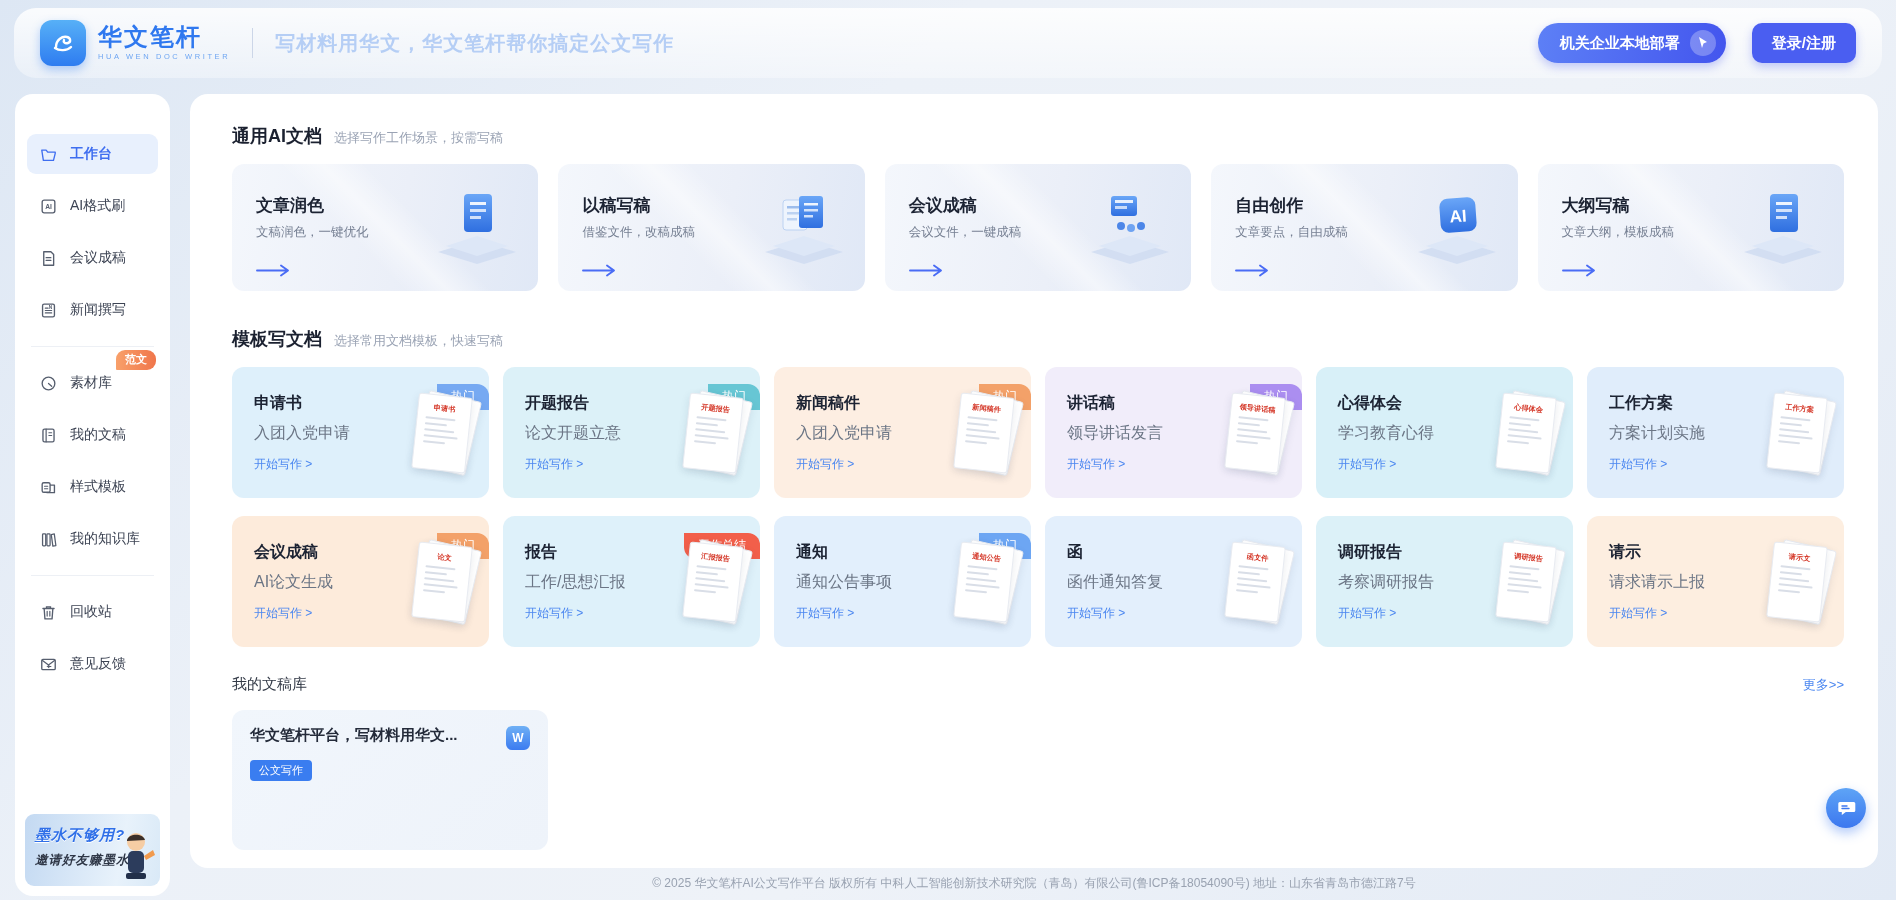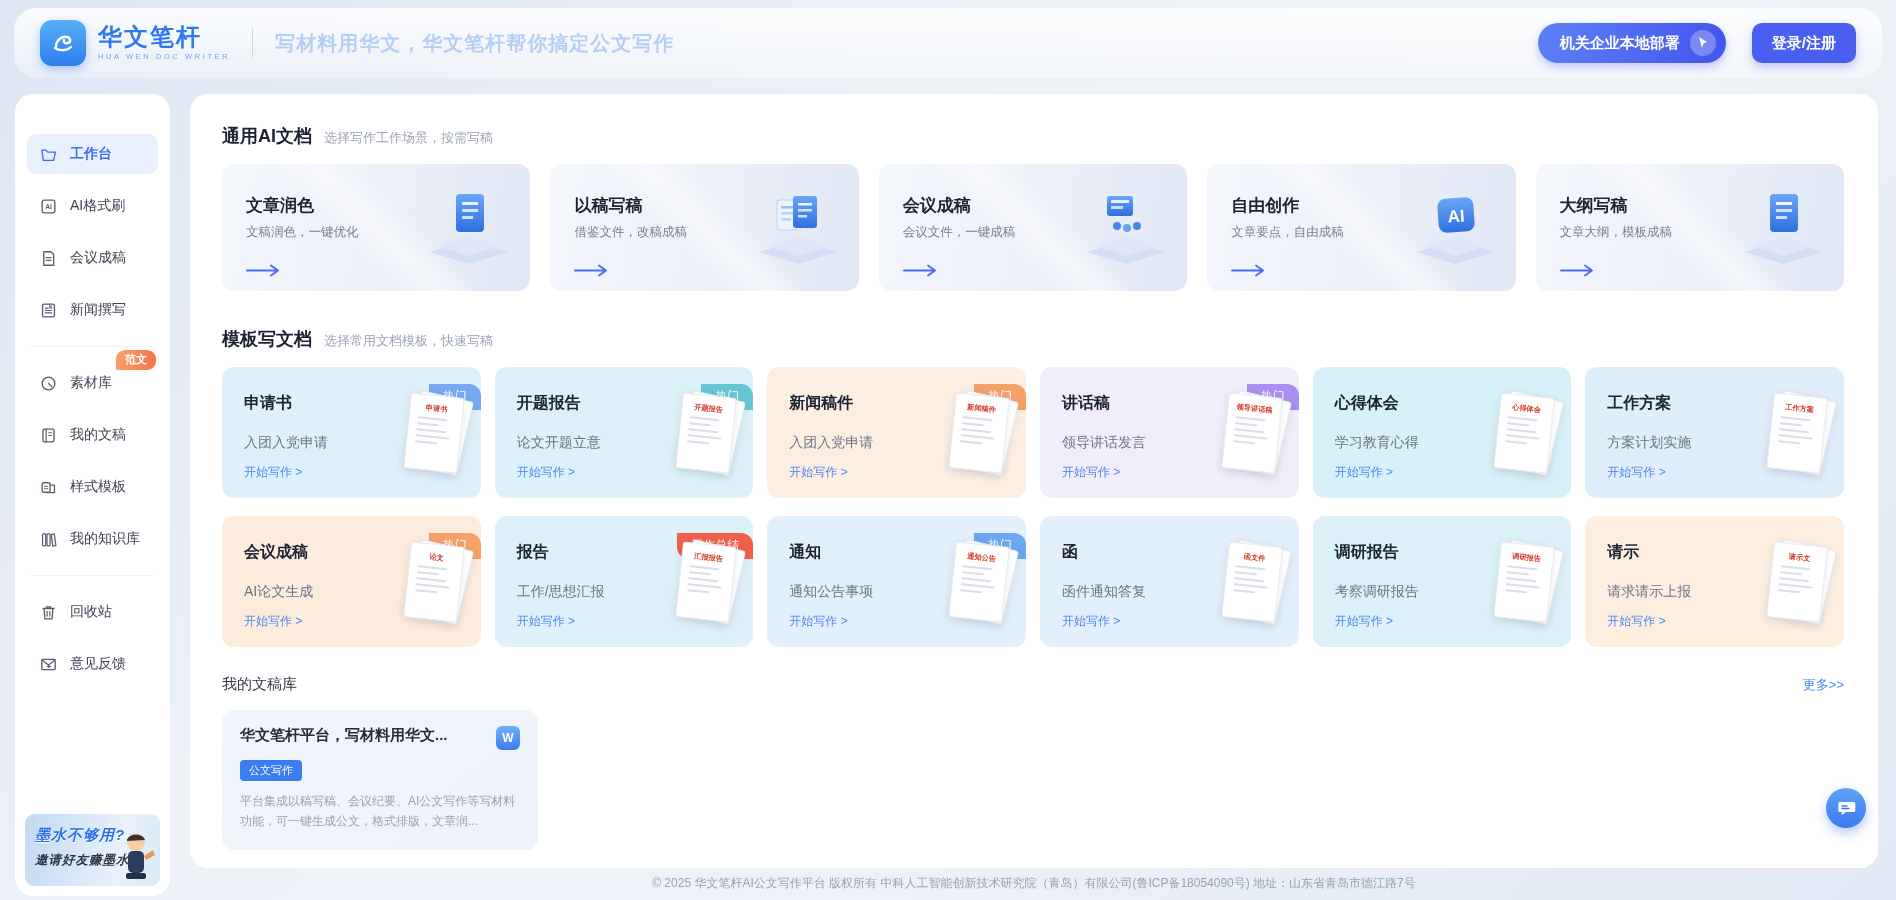--- a/index.html
+++ b/index.html
@@ -46,21 +46,21 @@
     border-radius:9px 9px 9px 1px; font-weight:bold; }
   .promo { position:absolute; left:10px; right:10px; bottom:10px; height:72px; border-radius:9px;
     overflow:hidden; background:linear-gradient(100deg,#c3d9f2,#e8f2fb 70%,#d9e9f7); cursor:pointer; }
   .promo-l1 { position:absolute; left:10px; top:12px; font-size:15px; font-weight:bold; font-style:italic;
     color:#2f6fe8; text-shadow:0 1px 0 #fff; letter-spacing:1px; }
   .promo-l2 { position:absolute; left:10px; top:38px; font-size:12.5px; font-weight:bold; font-style:italic;
     color:#2e3646; letter-spacing:1px; }
 
   
   .main { position:absolute; left:190px; top:94px; right:18px; bottom:32px;
-    background:#fff; border-radius:18px; padding:30px 34px 0 32px; overflow:hidden; }
+    background:#fff; border-radius:18px; padding:30px 34px 0 42px; overflow:hidden; }
   .sec-head { display:flex; align-items:baseline; gap:12px; margin-bottom:16px; }
   .sec-title { font-size:18px; font-weight:bold; color:#1b2130; }
   .sec-sub { font-size:13px; color:#9aa3b4; }
 
   
   .ai-grid { display:grid; grid-template-columns:repeat(5,1fr); gap:20px; margin-bottom:36px; }
   .ai-card { position:relative; height:127px; border-radius:12px; cursor:pointer; overflow:hidden;
     background:linear-gradient(100deg,#f4f7fc 0%,#ebeff8 55%,#e0e8f6 100%); }
   .ai-card::before { content:""; position:absolute; inset:0;
     background:linear-gradient(45deg,transparent 40%,rgba(255,255,255,.5) 50%,transparent 60%); }
@@ -68,21 +68,21 @@
   .ai-desc { position:absolute; left:24px; top:60px; font-size:12.5px; color:#757f92; }
   .ai-arrow { position:absolute; left:24px; bottom:14px; display:flex; }
   .ai-illu { position:absolute; right:14px; top:50%; transform:translateY(-50%); }
 
   
   .tpl-grid { display:grid; grid-template-columns:repeat(6,1fr); gap:18px 14px; }
   .tpl-card { position:relative; height:131px; border-radius:12px; cursor:pointer; padding:26px 0 0 22px; }
   .tpl-badge { position:absolute; top:17px; right:0; color:#fff; font-size:12px;
     padding:4px 14px 5px; border-radius:0 12px 0 12px; }
   .tpl-title { font-size:16px; font-weight:bold; color:#1c2333; }
-  .tpl-desc { font-size:14px; color:#6b7585; margin-top:20px; }
+  .tpl-desc { font-size:16px; color:#6b7585; margin-top:9px; }
   .tpl-link { font-size:12px; color:#4a86f0; margin-top:12px; display:inline-block; cursor:pointer; }
   .doc-thumb { position:absolute; right:20px; top:50%; width:54px; height:76px; transform:translateY(-50%); }
   .doc-page { position:absolute; inset:0; background:#fff; border:1px solid #e8ebf1; border-radius:3px;
     box-shadow:0 3px 8px rgba(40,60,90,.10); }
   .doc-page.back { transform:rotate(13deg) translate(5px,-1px); }
   .doc-page.front { transform:rotate(6deg); padding-top:7px; }
   .doc-label { text-align:center; font-size:8px; font-weight:bold; color:#d5392a;
     white-space:nowrap; transform:scale(.9); }
   .doc-line { height:2px; background:#d9dee7; margin:4px 8px 0; border-radius:1px; }
   .doc-line.w1{ margin-right:14px; } .doc-line.w2{ margin-right:22px; } .doc-line.w3{ margin-right:10px; }
@@ -521,21 +521,20 @@
   <div class="lib-head">
     <span class="lib-title">我的文稿库</span>
     <span class="lib-more">更多&gt;&gt;</span>
   </div>
   <div class="lib-card">
     <div class="lib-card-top">
       <span class="lib-card-title">华文笔杆平台，写材料用华文...</span>
       <span class="lib-doc-icon">W</span>
     </div>
     <span class="lib-tag">公文写作</span>
-    <div class="lib-desc">平台集成以稿写稿、会议纪要、AI公文写作等写材料功能，可一键生成公文，格式排版，文章润...</div>
   </div>
 
 </main>
 
 <div class="footer">© 2025 华文笔杆AI公文写作平台 版权所有 中科人工智能创新技术研究院（青岛）有限公司(鲁ICP备18054090号) 地址：山东省青岛市德江路7号</div>
 
 <div class="chat-fab">
   <svg width="20" height="20" viewBox="0 0 20 20">
     <path d="M3 4 h14 a1.5 1.5 0 0 1 1.5 1.5 v7 a1.5 1.5 0 0 1 -1.5 1.5 h-8 l-4 3 v-3 h-2 a1.5 1.5 0 0 1 -1.5 -1.5 v-7 A1.5 1.5 0 0 1 3 4 z" fill="#fff" transform="translate(0.8,0)"></path>
     <path d="M6 8 l5 0 M6 10.5 l7 0" stroke="#3c77ef" stroke-width="1.4" stroke-linecap="round"></path>

